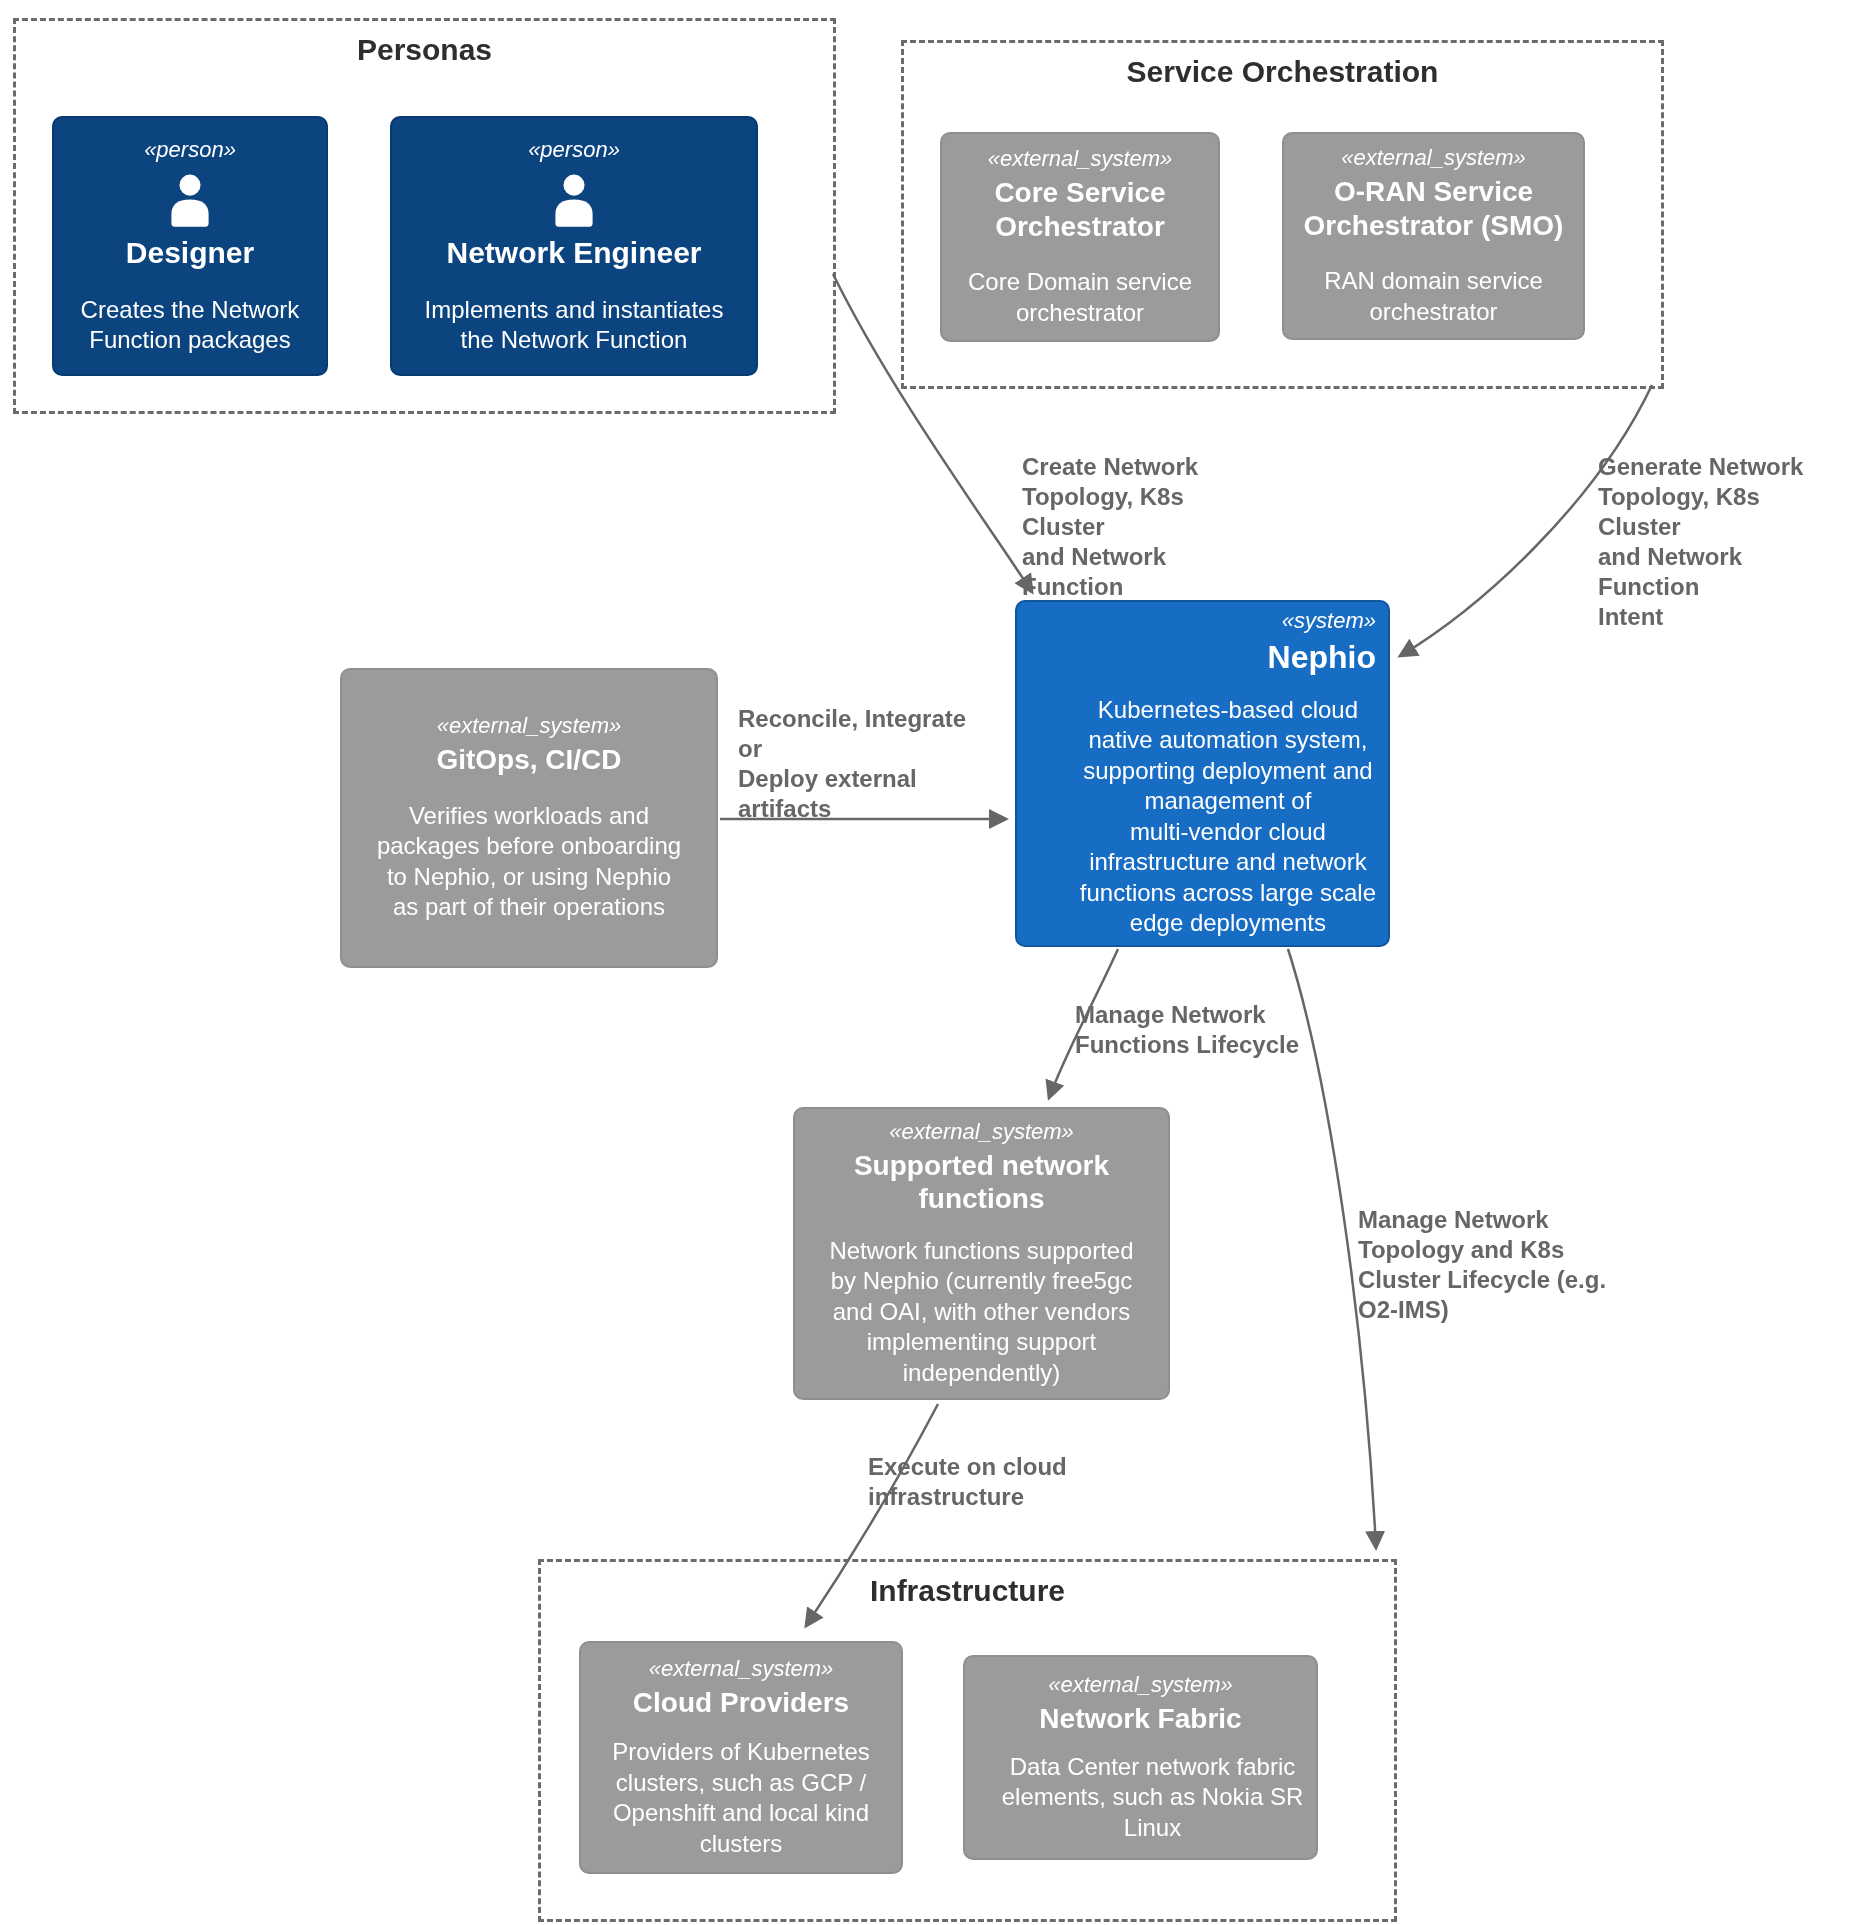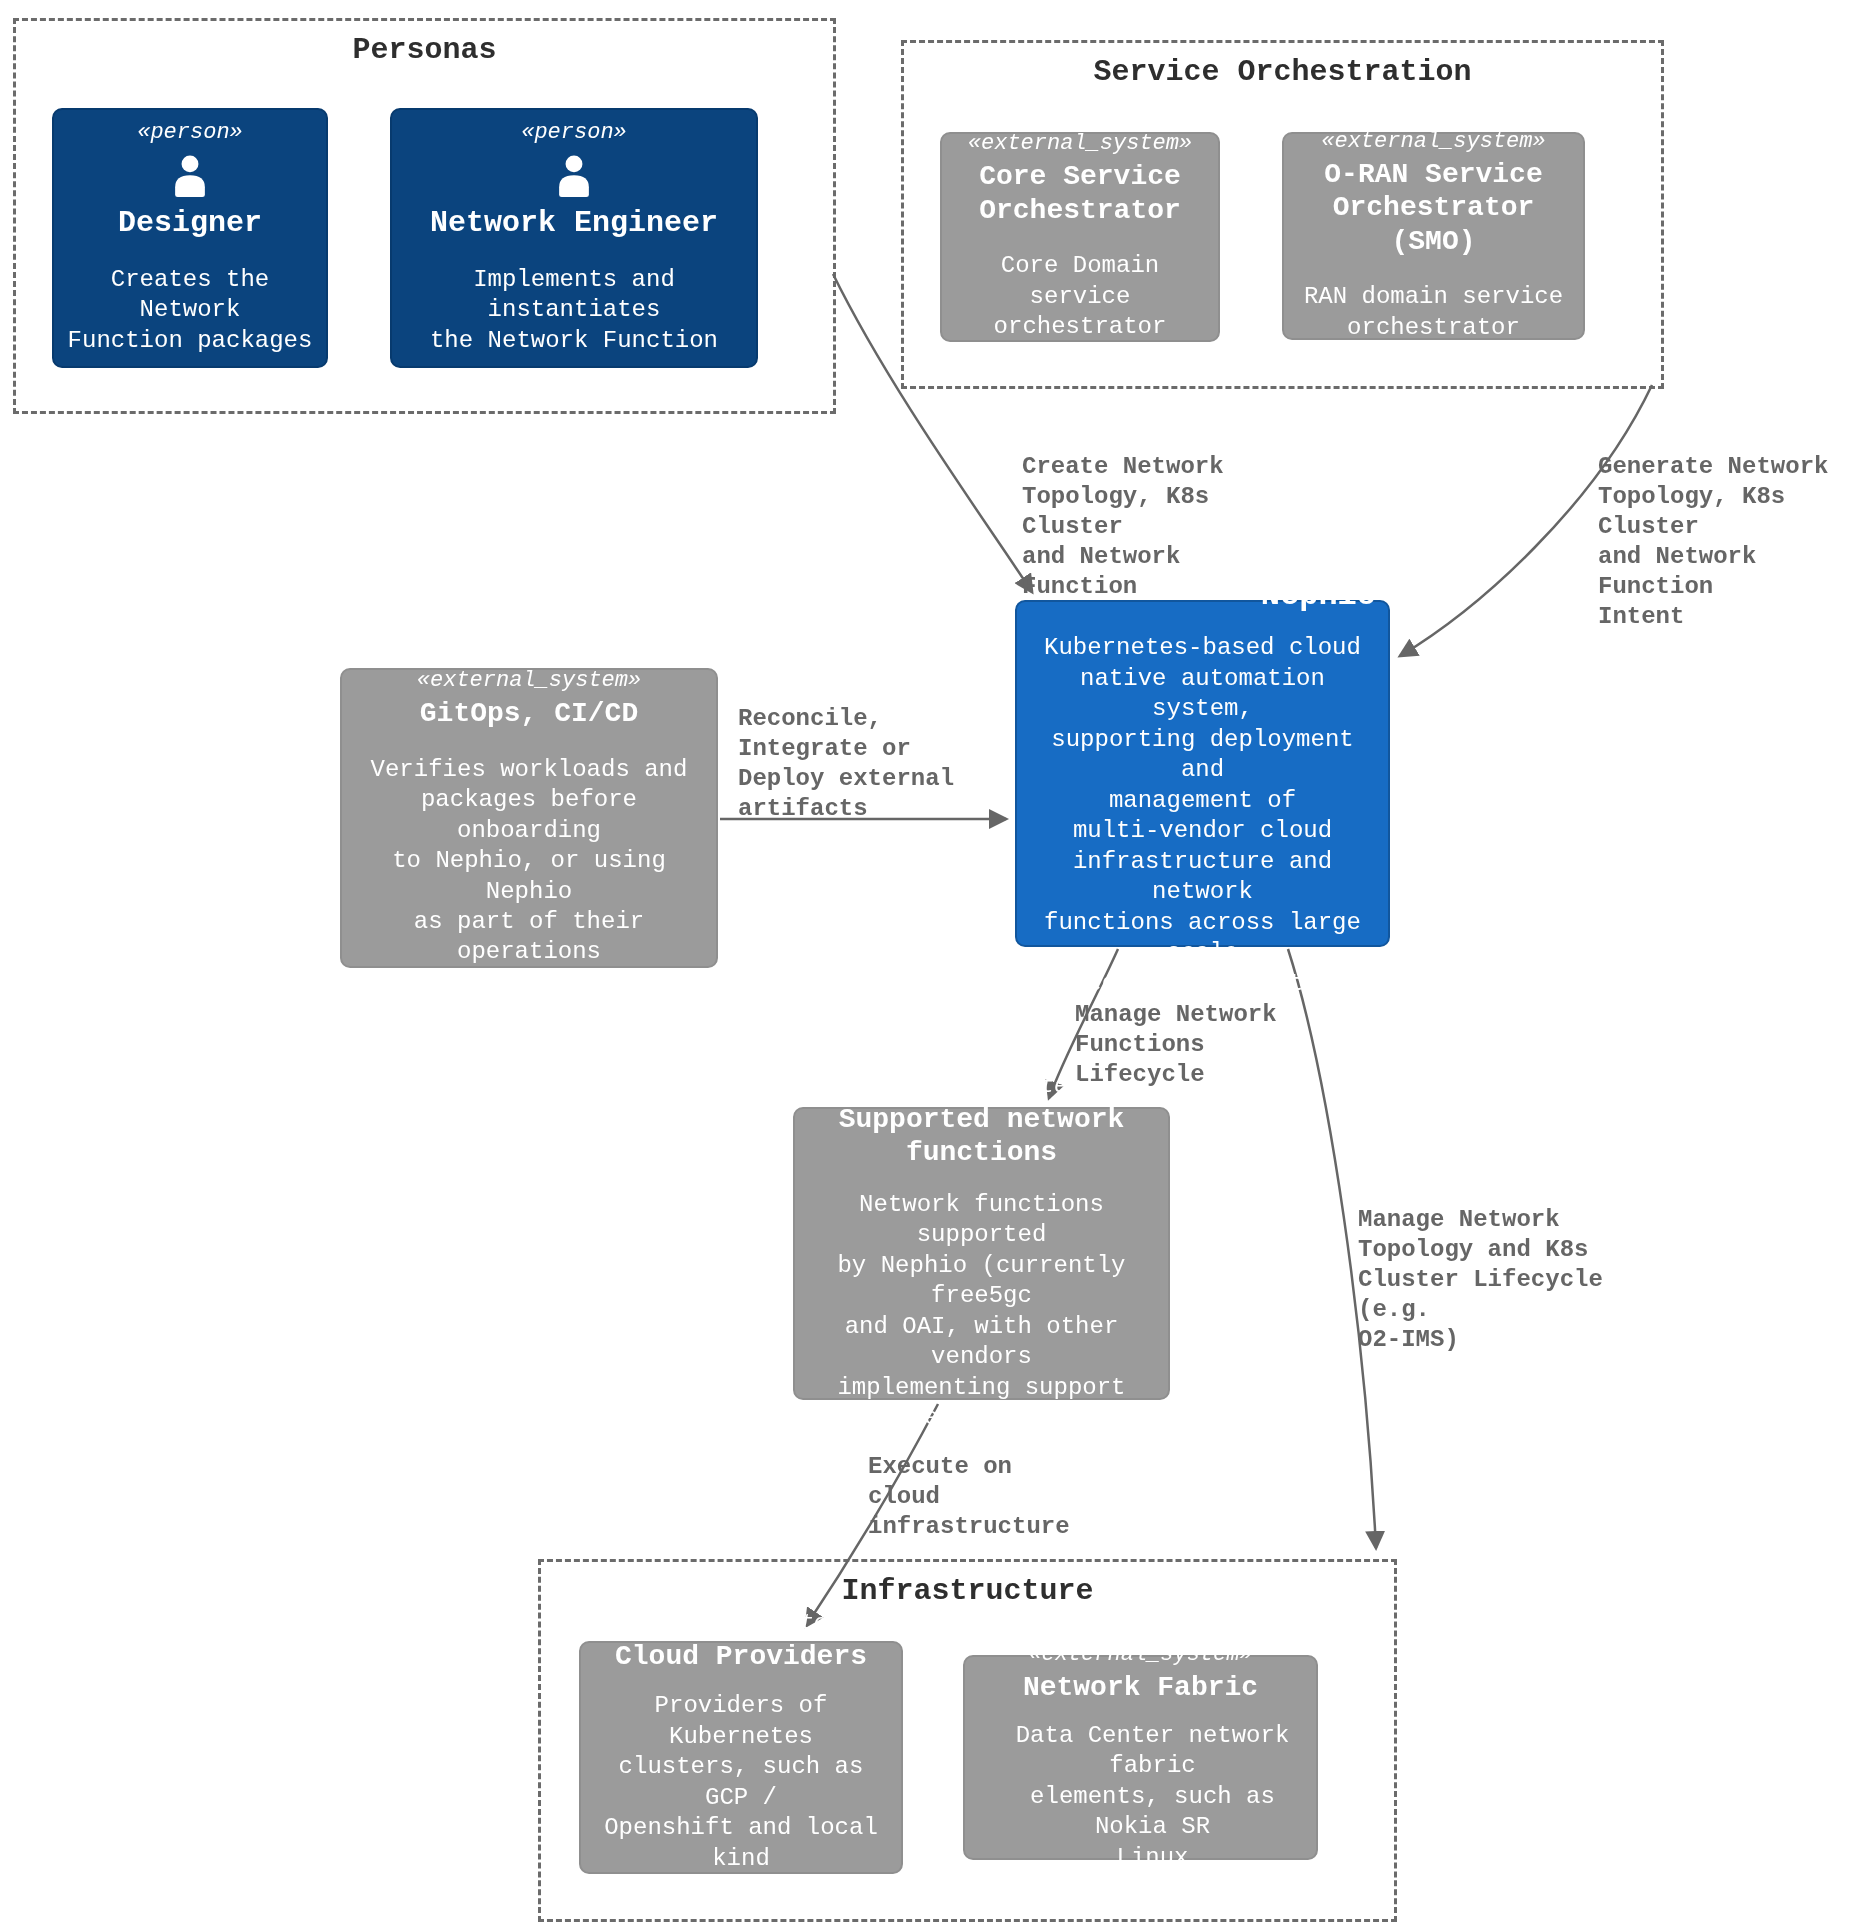--- a/index.html
+++ b/index.html
@@ -3,28 +3,28 @@
 <meta charset="utf-8">
 <style>
   :root{
     --c-person:#0b447e; --c-person_border:#073a6e;
     --c-system:#176cc4; --c-system_border:#11569d;
     --c-ext:#9b9b9b; --c-ext_border:#8f8f8f;
     --c-dash:#6b6b6b; --c-title:#2e2e2e; --c-arrow:#666666; --c-label:#666666;
   }
   html,body{margin:0;padding:0;background:#ffffff;}
   .canvas{position:relative;width:1852px;height:1925px;background:#ffffff;
-          font-family:Liberation Mono, monospace;overflow:hidden;}
+          font-family:Liberation Sans, sans-serif;overflow:hidden;}
   .group{position:absolute;border:3px dashed var(--c-dash);background:transparent;z-index:0;}
   .group-title{position:absolute;top:12px;left:0;right:0;text-align:center;
                font-size:30px;font-weight:bold;color:var(--c-title);}
   .node{position:absolute;z-index:2;border-radius:10px;color:#ffffff;
         display:flex;flex-direction:column;align-items:center;justify-content:center;
         text-align:center;box-sizing:border-box;padding:10px 12px;}
-  .person{background:var(--c-person);border:2px solid var(--c-person_border);}
+  .person{background:var(--c-person);border:2px solid var(--c-person_border);margin-top:8px;}
   .system{background:var(--c-system);border:2px solid var(--c-system_border);align-items:flex-end;}
   .ext{background:var(--c-ext);border:2px solid var(--c-ext_border);}
   .stereo{font-size:22px;font-style:italic;white-space:pre-line;}
   .nname{font-size:30px;font-weight:bold;margin-top:4px;white-space:pre-line;line-height:1.2;}
   .ext .nname{font-size:28px;}
   .system .nname{font-size:32px;}
   .ndesc{font-size:24px;line-height:1.27;margin-top:24px;white-space:pre-line;}
   .person-icon{margin-top:6px;}
   .edge-label{position:absolute;z-index:2;text-align:left;color:var(--c-label);
               font-size:24px;font-weight:bold;line-height:1.25;white-space:pre-line;}

